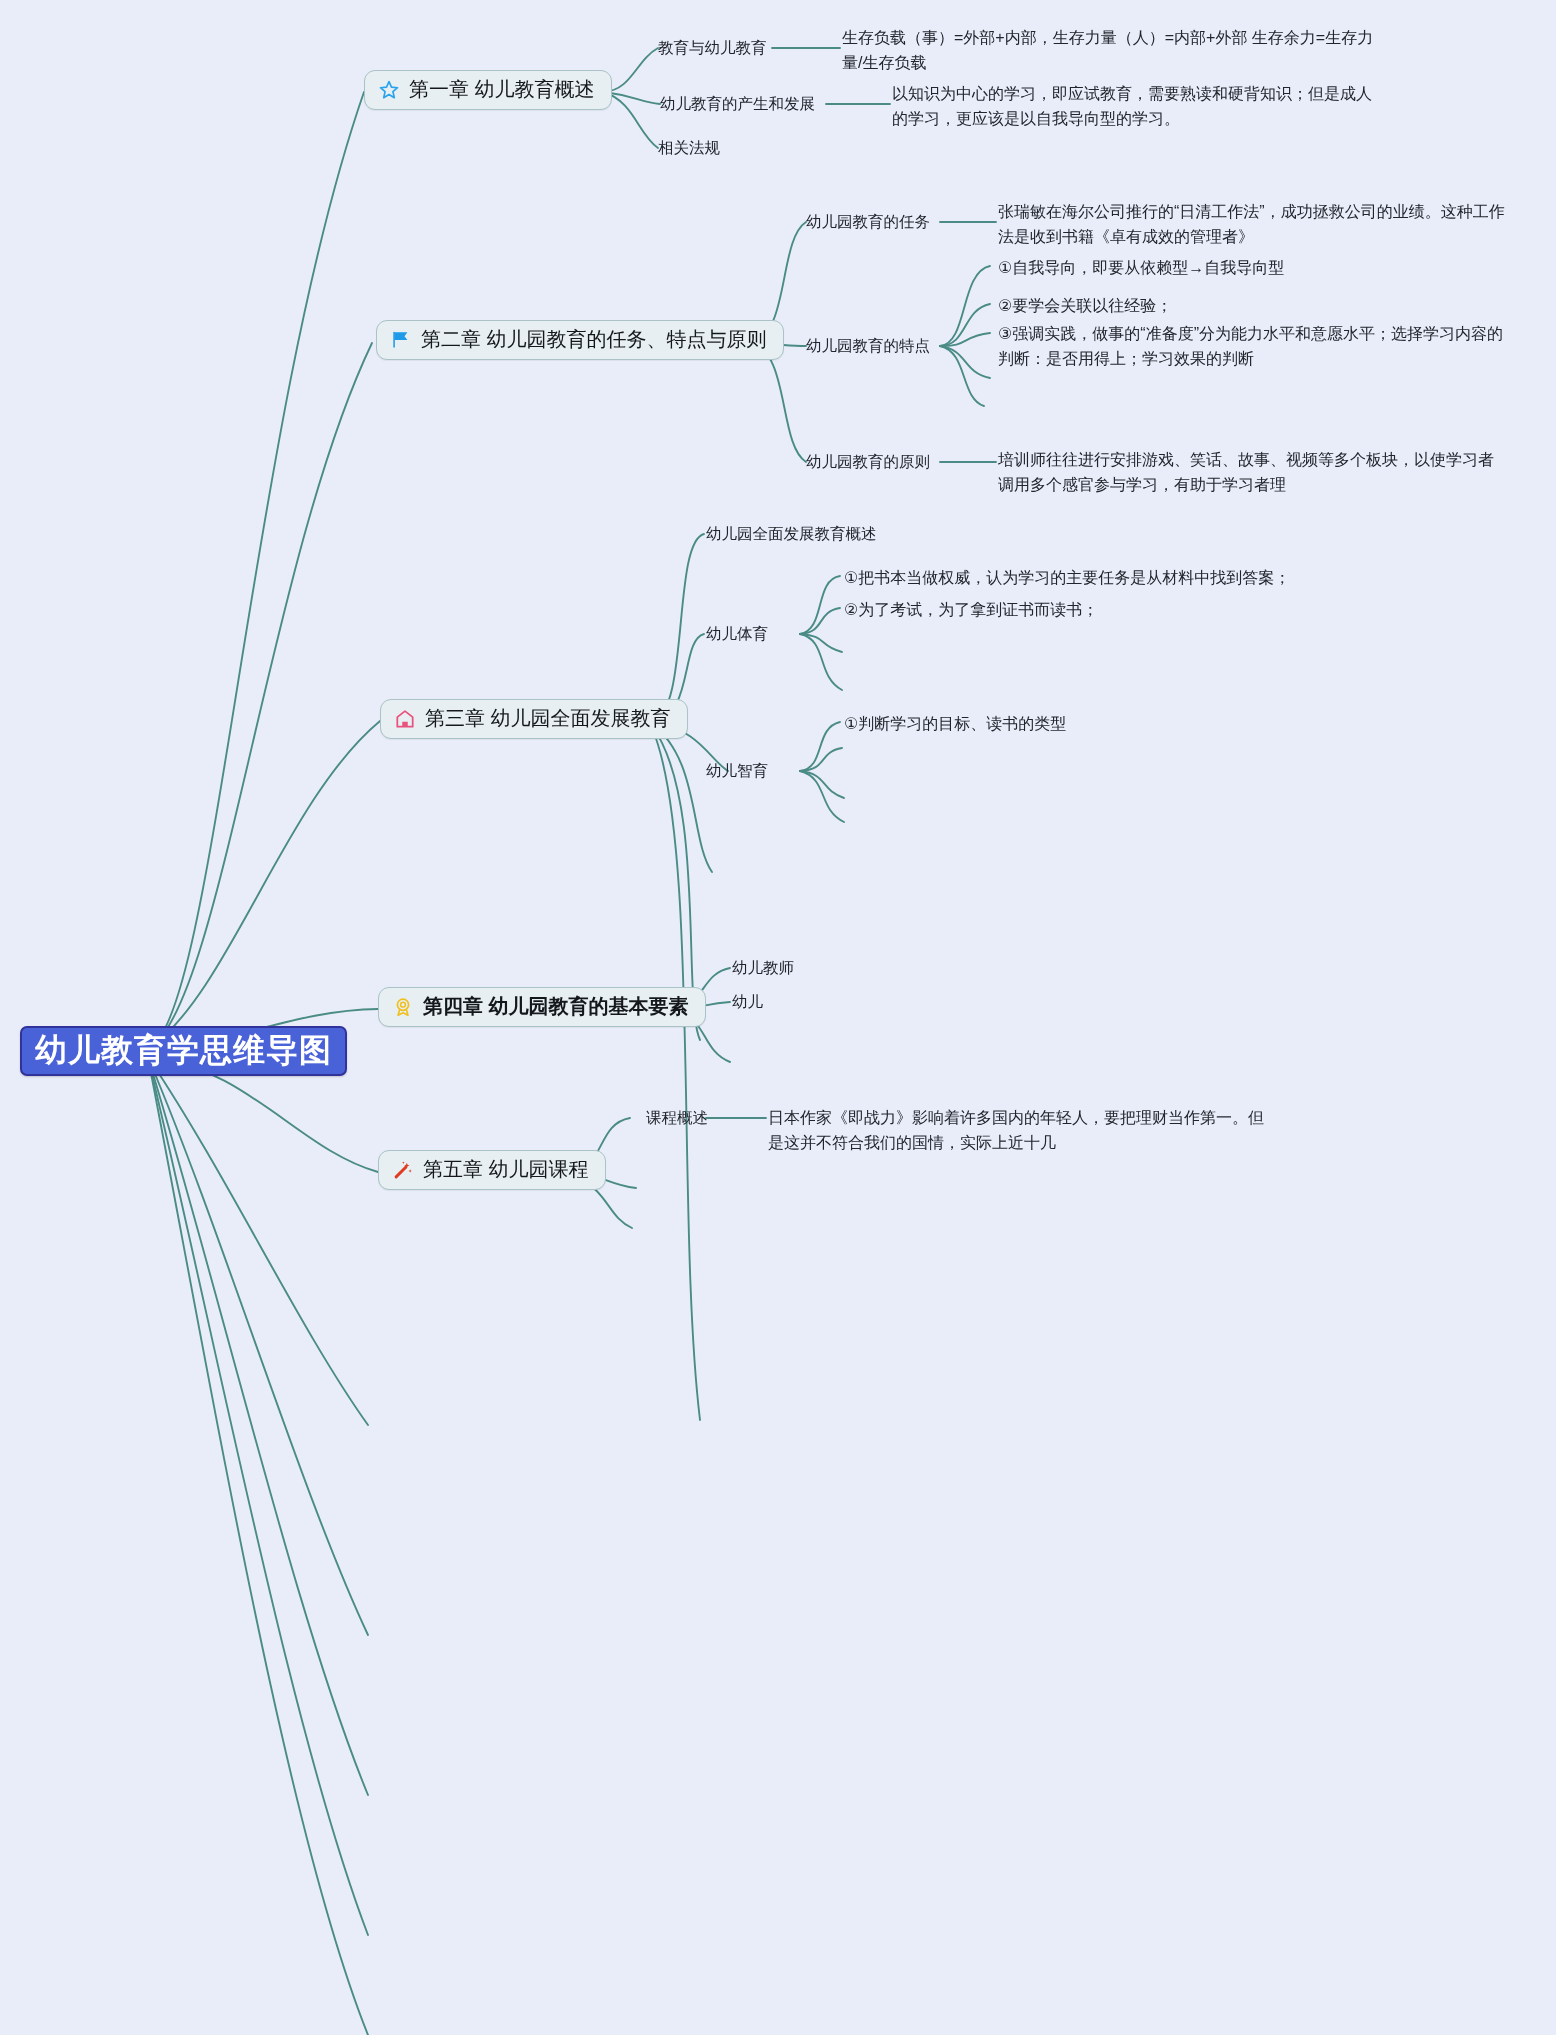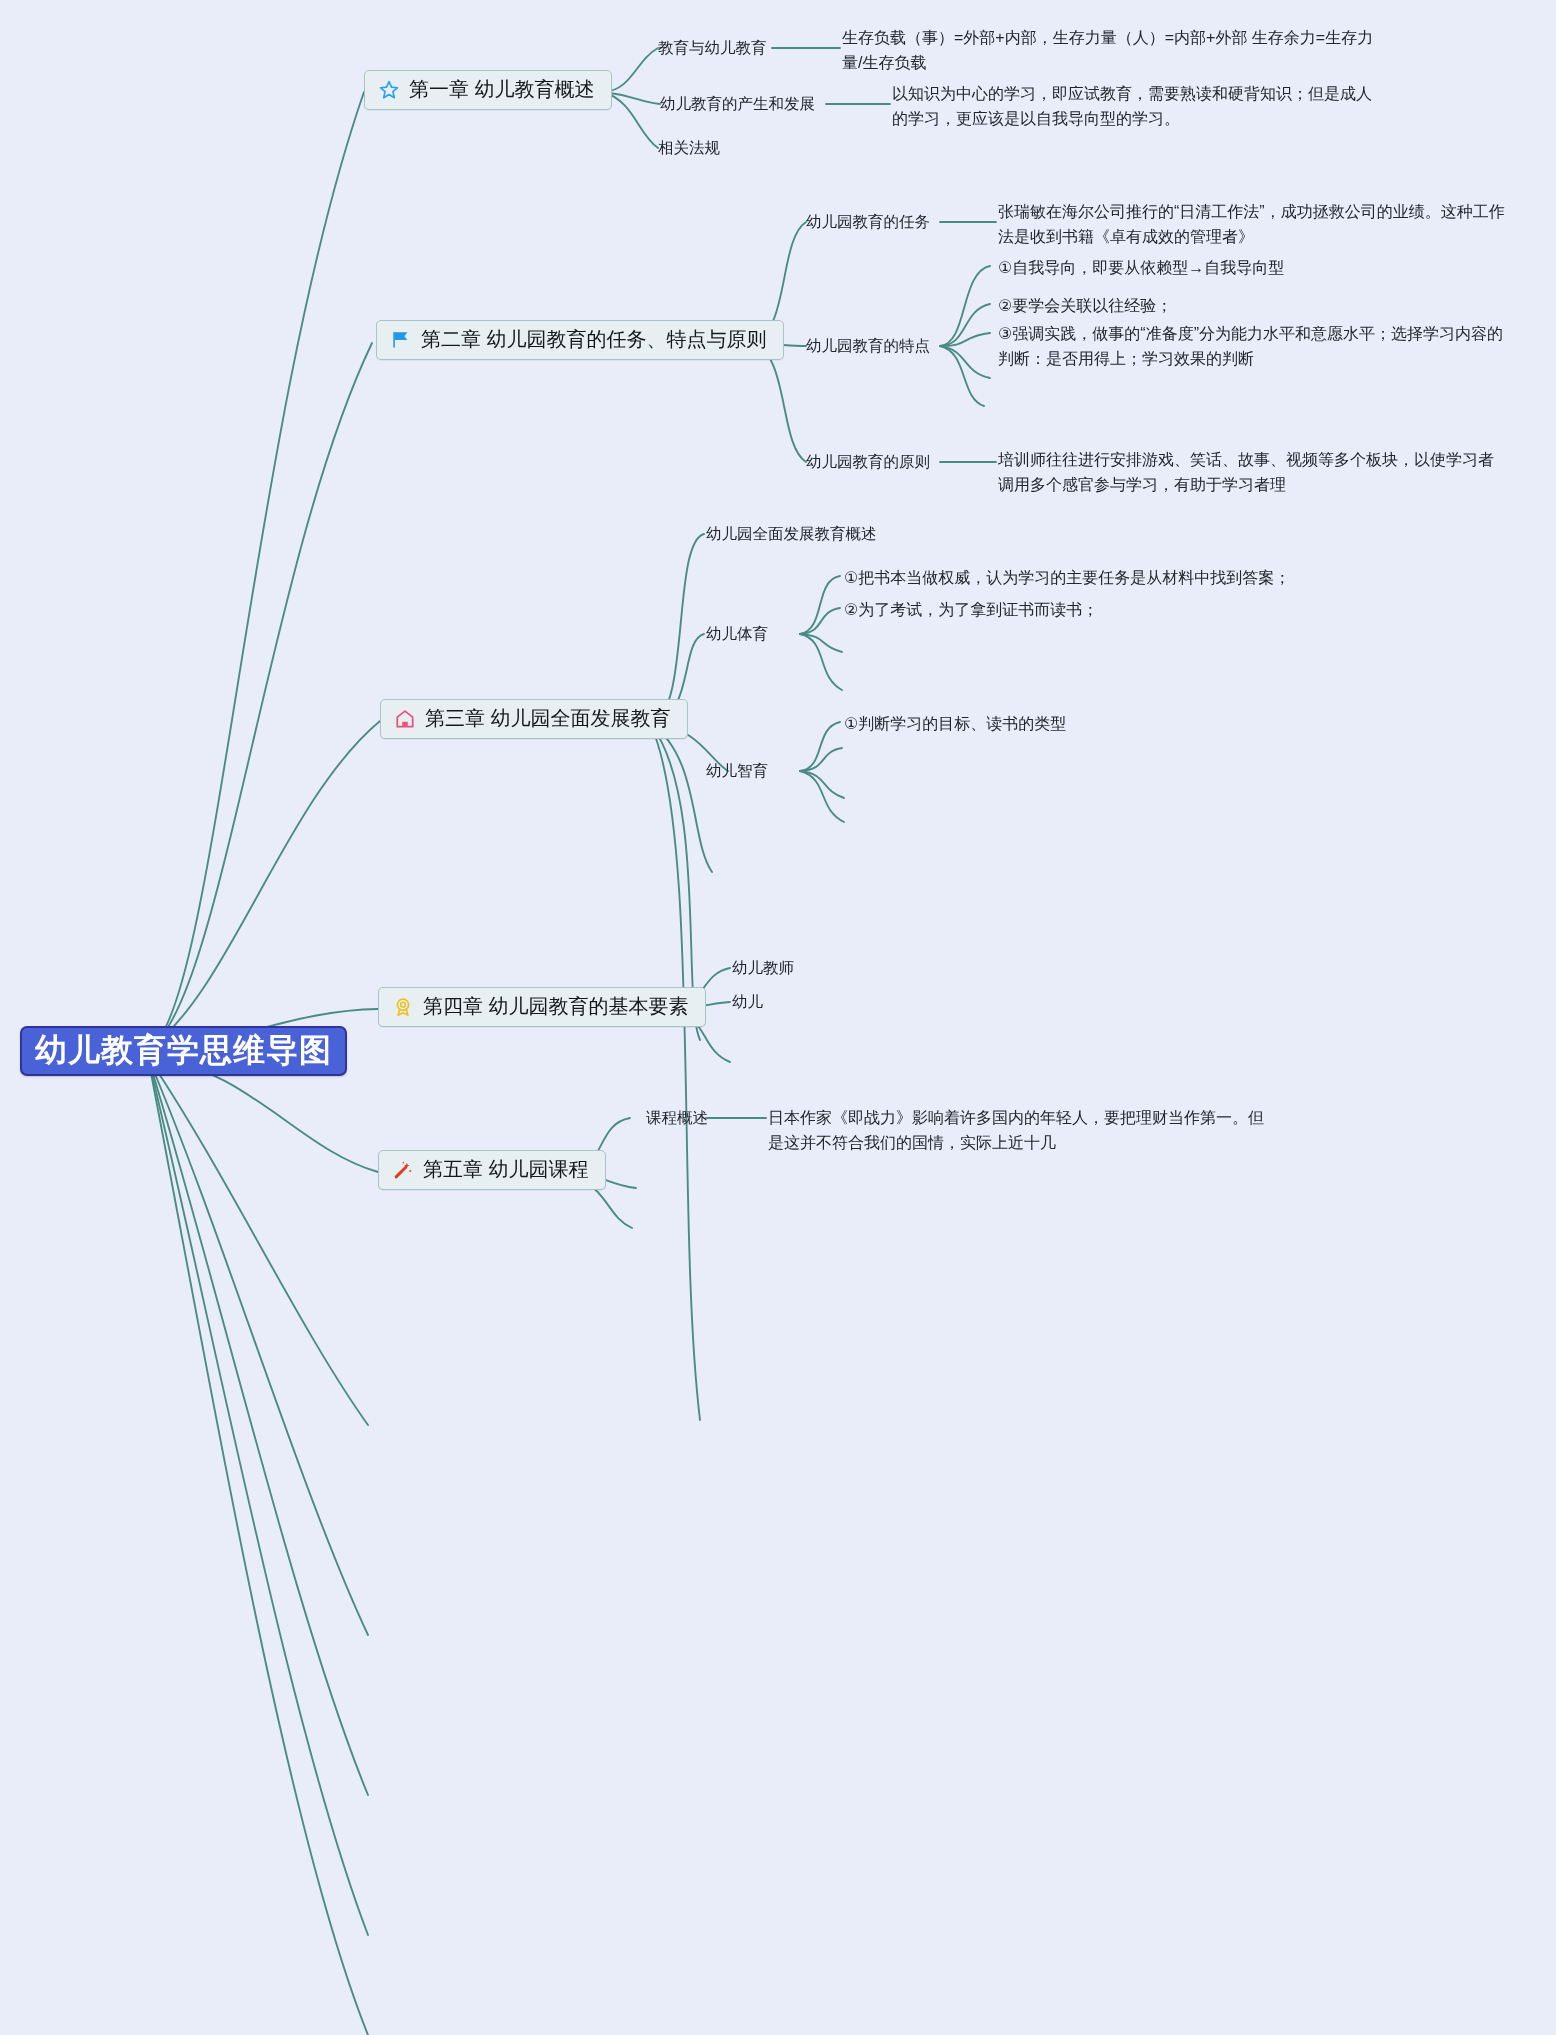--- a/index.html
+++ b/index.html
@@ -43,21 +43,21 @@
     font-weight: bold;
     letter-spacing: 1px;
     padding: 6px 13px 8px 13px;
     line-height: 1.0;
     box-shadow: 0 1px 2px rgba(0,0,0,0.18);
   }
   
   .chapter-node {
     background: #e7eff2;
     border: 1px solid #a9c3c6;
-    border-radius: 5px;
+    border-radius: 11px;
     color: #14181c;
     font-size: 20px;
     padding: 7px 16px 8px 13px;
     line-height: 1.15;
     display: flex;
     align-items: flex-end;
     gap: 9px;
     box-shadow: 0 1px 1px rgba(0,0,0,0.06);
   }
   .chapter-node .ch-label { display:inline-block; }
@@ -220,21 +220,21 @@
     <span>幼儿体育</span>
   </div>
   <div class="node topic-node" style="left:706px; top:761px;">
     <span>幼儿智育</span>
   </div>
 
   <div class="node leaf-node leaf-one" style="left:844px; top:566px;">①把书本当做权威，认为学习的主要任务是从材料中找到答案；</div>
   <div class="node leaf-node leaf-one" style="left:844px; top:598px;">②为了考试，为了拿到证书而读书；</div>
   <div class="node leaf-node leaf-one" style="left:844px; top:712px;">①判断学习的目标、读书的类型</div>
 
-  <div class="node chapter-node" style="left:378px; top:987px;">
+  <div class="node chapter-node" style="left:378px; top:987px;font-weight:bold;">
     <span class="chapter-icon">
       <svg viewBox="0 0 24 24" width="22" height="22">
         <circle cx="12" cy="9.5" r="6.1" fill="none" stroke="#f0c020" stroke-width="1.9"></circle>
         <circle cx="12" cy="9.5" r="2.6" fill="none" stroke="#f0c020" stroke-width="1.7"></circle>
         <path d="M8.4 14.6L6.6 21l5.4-2.6L17.4 21l-1.8-6.4" fill="none" stroke="#f0c020" stroke-width="1.8" stroke-linejoin="round"></path>
       </svg>
     </span>
     <span class="ch-label">第四章 幼儿园教育的基本要素</span>
   </div>
 

